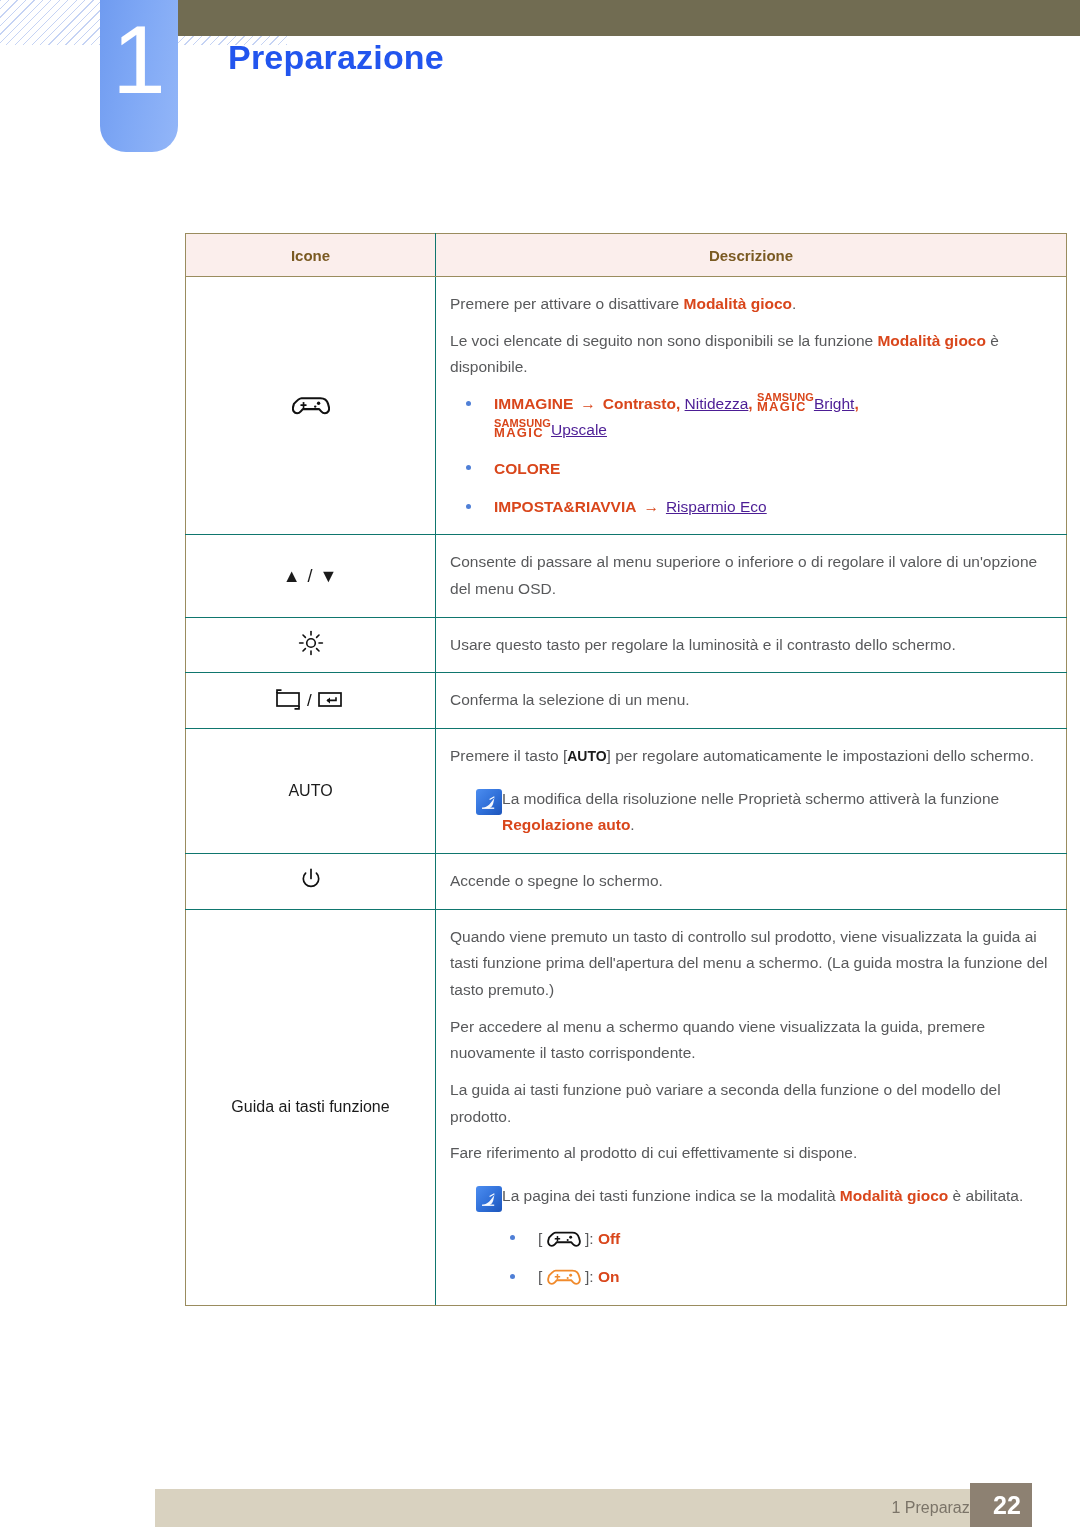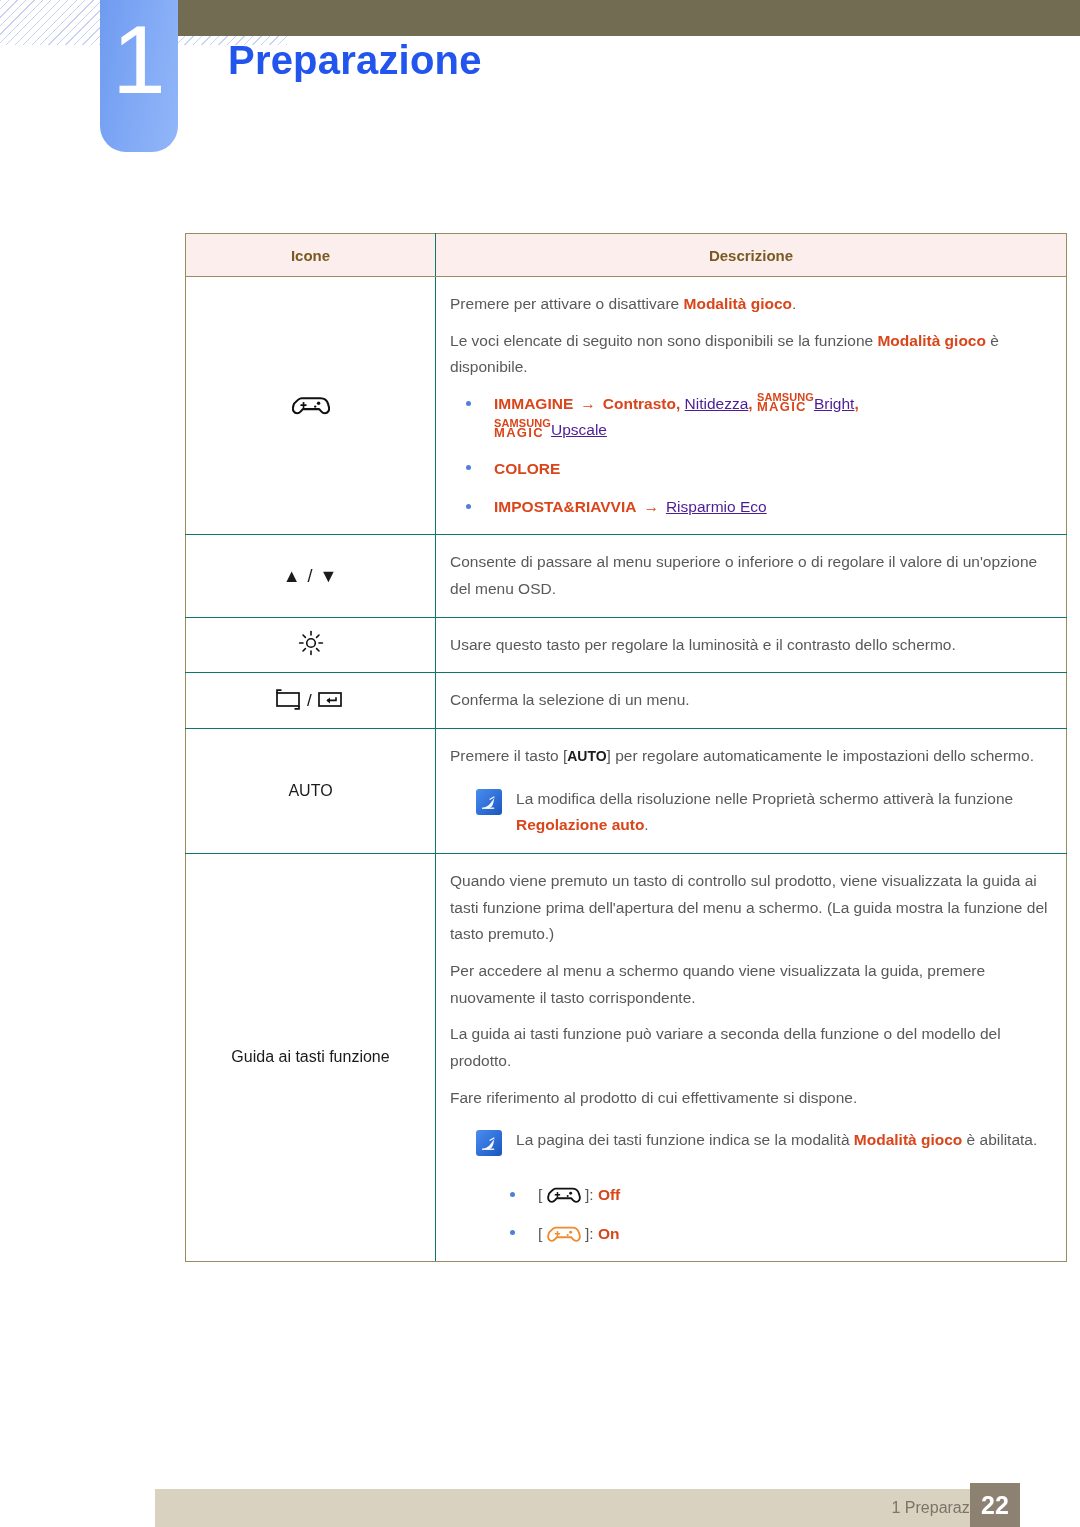--- a/index.html
+++ b/index.html
@@ -25,21 +25,21 @@
   }
   .chapnum{
     position:absolute;left:100px;top:0;width:78px;height:152px;
     background:linear-gradient(100deg,#6f9bf0 0%,#7fa8f5 45%,#93b6f8 100%);
     border-bottom-left-radius:26px;border-bottom-right-radius:26px;
     color:#ffffff;font-size:96px;line-height:120px;text-align:center;
     font-family:"Liberation Sans",sans-serif;font-weight:400;
   }
   .chaptitle{
     position:absolute;left:228px;top:38px;
-    font-size:40px;color:#2255ee;font-weight:bold;letter-spacing:.2px;
+    font-size:34px;color:#2255ee;font-weight:bold;letter-spacing:.2px;
   }
 
   
   .tbl{
     position:absolute;left:185px;top:233px;width:882px;
     border-collapse:collapse;table-layout:fixed;
     border:1px solid #9a8c5e;
   }
   .tbl td,.tbl th{
     border:1px solid #0f766e;
@@ -91,21 +91,21 @@
     display:inline-block;vertical-align:baseline;
     position:relative;top:2px;
     font-family:"Liberation Sans",sans-serif;
     line-height:.82;text-align:left;color:#d9461b;font-weight:bold;
   }
   .smagic .s1{display:block;font-size:11px;letter-spacing:.1px;}
   .smagic .s2{display:block;font-size:13px;letter-spacing:1.3px;}
 
   
   .note{
-    display:flex;align-items:flex-start;gap:14px;
+    display:flex;align-items:flex-start;
     margin:16px 0 0 26px;
   }
   .noteicon{
     flex:0 0 auto;width:26px;height:26px;border-radius:3px;
     background:linear-gradient(135deg,#4c8df0 0%,#2f6fd8 55%,#1c55bb 100%);
     position:relative;margin-top:3px;
   }
   .noteicon svg{position:absolute;left:3px;top:3px;}
   .notetxt{flex:1;line-height:1.72;}
 
@@ -118,21 +118,21 @@
     position:absolute;left:155px;top:1489px;width:865px;height:38px;
     background:#d9d2c0;
   }
   .foottxt{
     position:absolute;right:80px;top:1489px;height:38px;line-height:38px;
     color:#7b7468;font-size:16px;
   }
   .pagebox{
     position:absolute;left:970px;top:1483px;width:50px;height:44px;
     background:#8d8172;color:#ffffff;font-size:25px;font-weight:bold;
-    text-align:center;line-height:44px;
+    text-align:center;line-height:44px;padding-left:12px;
   }
 </style>
 </head>
 <body>
 
 <div class="hatch"></div>
 <div class="olivebar"></div>
 <div class="chapnum">1</div>
 <div class="chaptitle">Preparazione</div>
 
@@ -245,41 +245,54 @@
             <path d="M3 16.2c3.6-.6 6.6-2.4 9-5.6l3.4-4.6-1.2 5.6c-.5 2.3-2 4-4.1 4.7z" fill="#ffffff" opacity=".95"></path>
             <path d="M3 16.2h12.2" stroke="#ffffff" stroke-width="1.3" fill="none"></path>
             <path d="M10.6 7.4l4.8-2.6" stroke="#ffffff" stroke-width="1.1" fill="none"></path>
           </svg>
         </span>
         <span class="notetxt"><span>La modifica della risoluzione nelle Proprietà schermo attiverà la funzione </span><span class="hl">Regolazione auto</span><span>.</span></span>
       </div>
     </td>
   </tr>
 
+  <tr>
+    <td class="icocell">
+      <span>
+        <svg width="24" height="24" viewBox="0 0 24 24" aria-hidden="true">
+          <path d="M6.6 6.2a7.7 7.7 0 1 0 10.8 0" fill="none" stroke="#111" stroke-width="1.7" stroke-linecap="round"></path>
+          <line x1="12" y1="2.4" x2="12" y2="11.4" stroke="#111" stroke-width="1.7" stroke-linecap="round"></line>
+        </svg>
+      </span>
+    </td>
+    <td class="desc">
+      <p>Accende o spegne lo schermo.</p>
+    </td>
+  </tr>
 
   <tr>
     <td class="icocell">
       <span>Guida ai tasti funzione</span>
     </td>
     <td class="desc">
       <p>Quando viene premuto un tasto di controllo sul prodotto, viene visualizzata la guida ai tasti funzione prima dell'apertura del menu a schermo. (La guida mostra la funzione del tasto premuto.)</p>
       <p>Per accedere al menu a schermo quando viene visualizzata la guida, premere nuovamente il tasto corrispondente.</p>
       <p>La guida ai tasti funzione può variare a seconda della funzione o del modello del prodotto.</p>
       <p>Fare riferimento al prodotto di cui effettivamente si dispone.</p>
       <div class="note">
         <span class="noteicon">
           <svg width="20" height="20" viewBox="0 0 20 20" aria-hidden="true">
             <path d="M3 16.2c3.6-.6 6.6-2.4 9-5.6l3.4-4.6-1.2 5.6c-.5 2.3-2 4-4.1 4.7z" fill="#ffffff" opacity=".95"></path>
             <path d="M3 16.2h12.2" stroke="#ffffff" stroke-width="1.3" fill="none"></path>
             <path d="M10.6 7.4l4.8-2.6" stroke="#ffffff" stroke-width="1.1" fill="none"></path>
           </svg>
         </span>
         <span class="notetxt"><span>La pagina dei tasti funzione indica se la modalità </span><span class="hl">Modalità gioco</span><span> è abilitata.</span></span>
       </div>
-      <ul class="blist" style="margin-left:44px;margin-top:26px;">
+      <ul class="blist" style="margin-left:44px;margin-top:14px;">
         <li>
           <span>[</span><span>
             <svg class="gp" width="34" height="21" viewBox="0 0 38 24" aria-hidden="true">
               <path d="M9.5 4.2h19c3.6 0 6.6 2.3 7.6 5.7l.8 3c.9 3.3-1.1 6.4-4 6.4-1.5 0-2.7-.8-3.7-1.9l-2-2.3H10.8l-2 2.3c-1 1.1-2.2 1.9-3.7 1.9-2.9 0-4.9-3.1-4-6.4l.8-3C4.9 6.5 7.9 4.2 9.5 4.2z" fill="none" stroke="#111" stroke-width="2.1" stroke-linejoin="round"></path>
               <rect x="8.3" y="10.3" width="6.4" height="1.7" rx=".7" fill="#111"></rect>
               <rect x="10.7" y="7.9" width="1.7" height="6.4" rx=".7" fill="#111"></rect>
               <circle cx="26.6" cy="9.3" r="1.7" fill="#111"></circle>
               <circle cx="23.2" cy="12.6" r="1.2" fill="#111"></circle>
             </svg>
           </span><span>]:</span>

